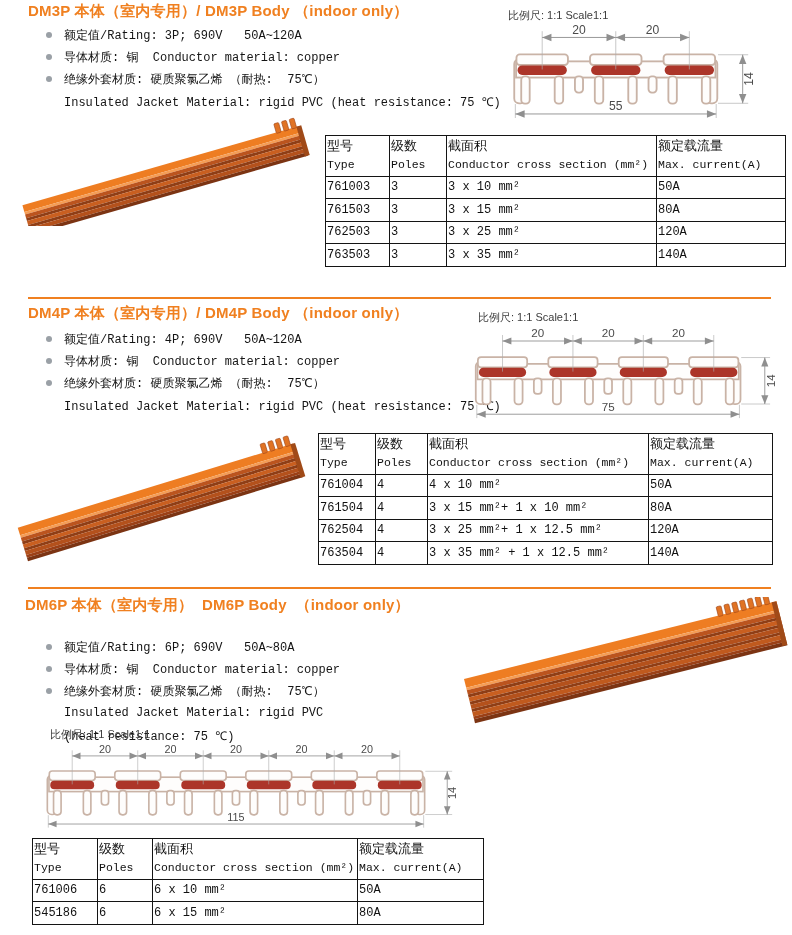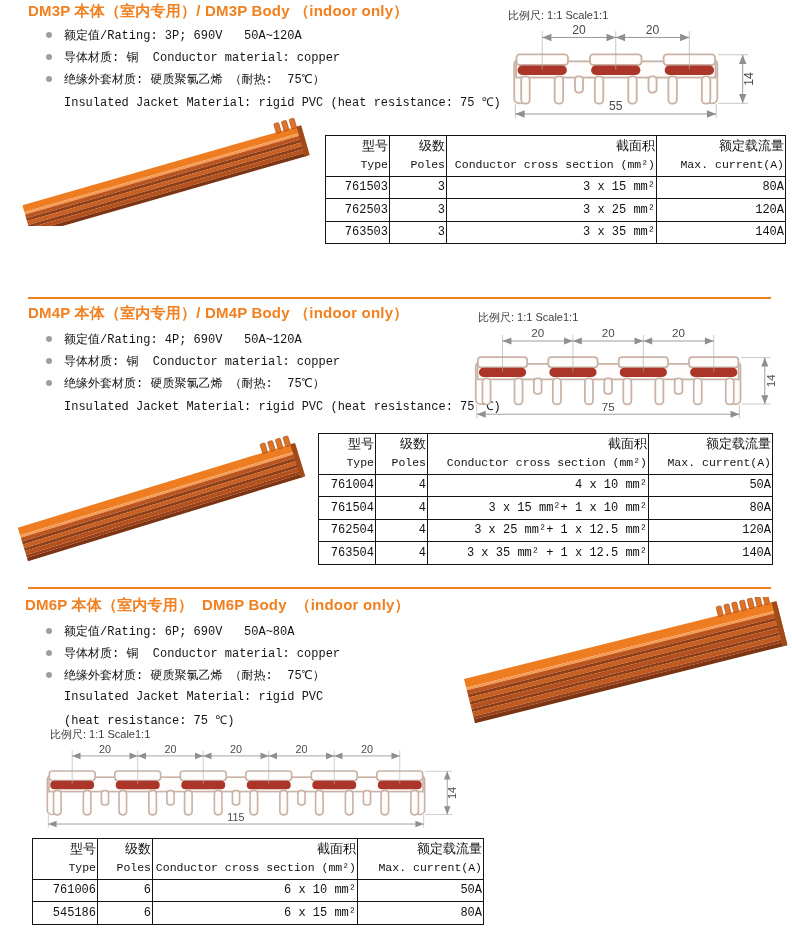--- a/index.html
+++ b/index.html
@@ -18,21 +18,21 @@
   .divider{position:absolute;left:28px;width:743px;height:2px;background:var(--accent);}
   svg{position:absolute;}
   .prof rect{fill:#FEFDFC;stroke:#C9B3A6;stroke-width:0.5;}
   .bars rect{fill:var(--conductor);stroke:none;}
   .dims line{stroke:#8F8F8F;stroke-width:0.25;}
   .dims line.ext{stroke:#ABABAB;stroke-width:0.18;}
   .dims text{fill:#4a4a4a;font-size:3.3px;text-anchor:middle;
              font-family:"Liberation Sans",sans-serif;}
   marker path{fill:#8F8F8F;}
   table.spec{position:absolute;border-collapse:collapse;table-layout:fixed;background:#fff;}
-  table.spec th, table.spec td{border:1px solid #141414;text-align:right;vertical-align:middle;
+  table.spec th, table.spec td{border:1px solid #141414;text-align:left;vertical-align:middle;
       font-family:"Liberation Mono","DejaVu Sans Mono",monospace;font-weight:normal;
       white-space:pre;overflow:hidden;}
   table.spec th{padding:2px 1px;}
   table.spec th .zh{font-size:13px;line-height:1.45;}
   table.spec th .en{font-size:11.5px;line-height:1.45;}
   table.spec td{font-size:12px;height:21.5px;padding:0 1px;}
 </style>
 </head>
 <body>
 
@@ -134,20 +134,26 @@
       </colgroup>
     <thead>
       <tr>
         <th><div class="zh">型号</div><div class="en">Type</div></th>
         <th><div class="zh">级数</div><div class="en">Poles</div></th>
         <th><div class="zh">截面积</div><div class="en">Conductor cross section (mm²)</div></th>
         <th><div class="zh">额定载流量</div><div class="en">Max. current(A)</div></th>
       </tr>
     </thead>
     <tbody>
+      <tr>
+          <td>761003</td>
+          <td>3</td>
+          <td>3 x 10 mm²</td>
+          <td>50A</td>
+        </tr>
       <tr>
           <td>761503</td>
           <td>3</td>
           <td>3 x 15 mm²</td>
           <td>80A</td>
         </tr>
       <tr>
           <td>762503</td>
           <td>3</td>
           <td>3 x 25 mm²</td>
@@ -301,21 +307,21 @@
           <td>3 x 35 mm² + 1 x 12.5 mm²</td>
           <td>140A</td>
         </tr>
     </tbody>
   </table>
 
   <div class="divider" style="top:587px;"></div>
 
   <div class="heading" style="left:25px;top:596px;">DM6P 本体（室内专用）  DM6P Body  （indoor only）</div>
 
-  <div class="bullets" style="left:46px;top:620px;">
+  <div class="bullets" style="left:46px;top:636px;">
     <div class="bullet">
         <span class="dot"></span>
         <span class="b-text">额定值/Rating: 6P; 690V   50A~80A</span>
       </div>
     <div class="bullet">
         <span class="dot"></span>
         <span class="b-text">导体材质: 铜  Conductor material: copper</span>
       </div>
     <div class="bullet">
         <span class="dot"></span>

